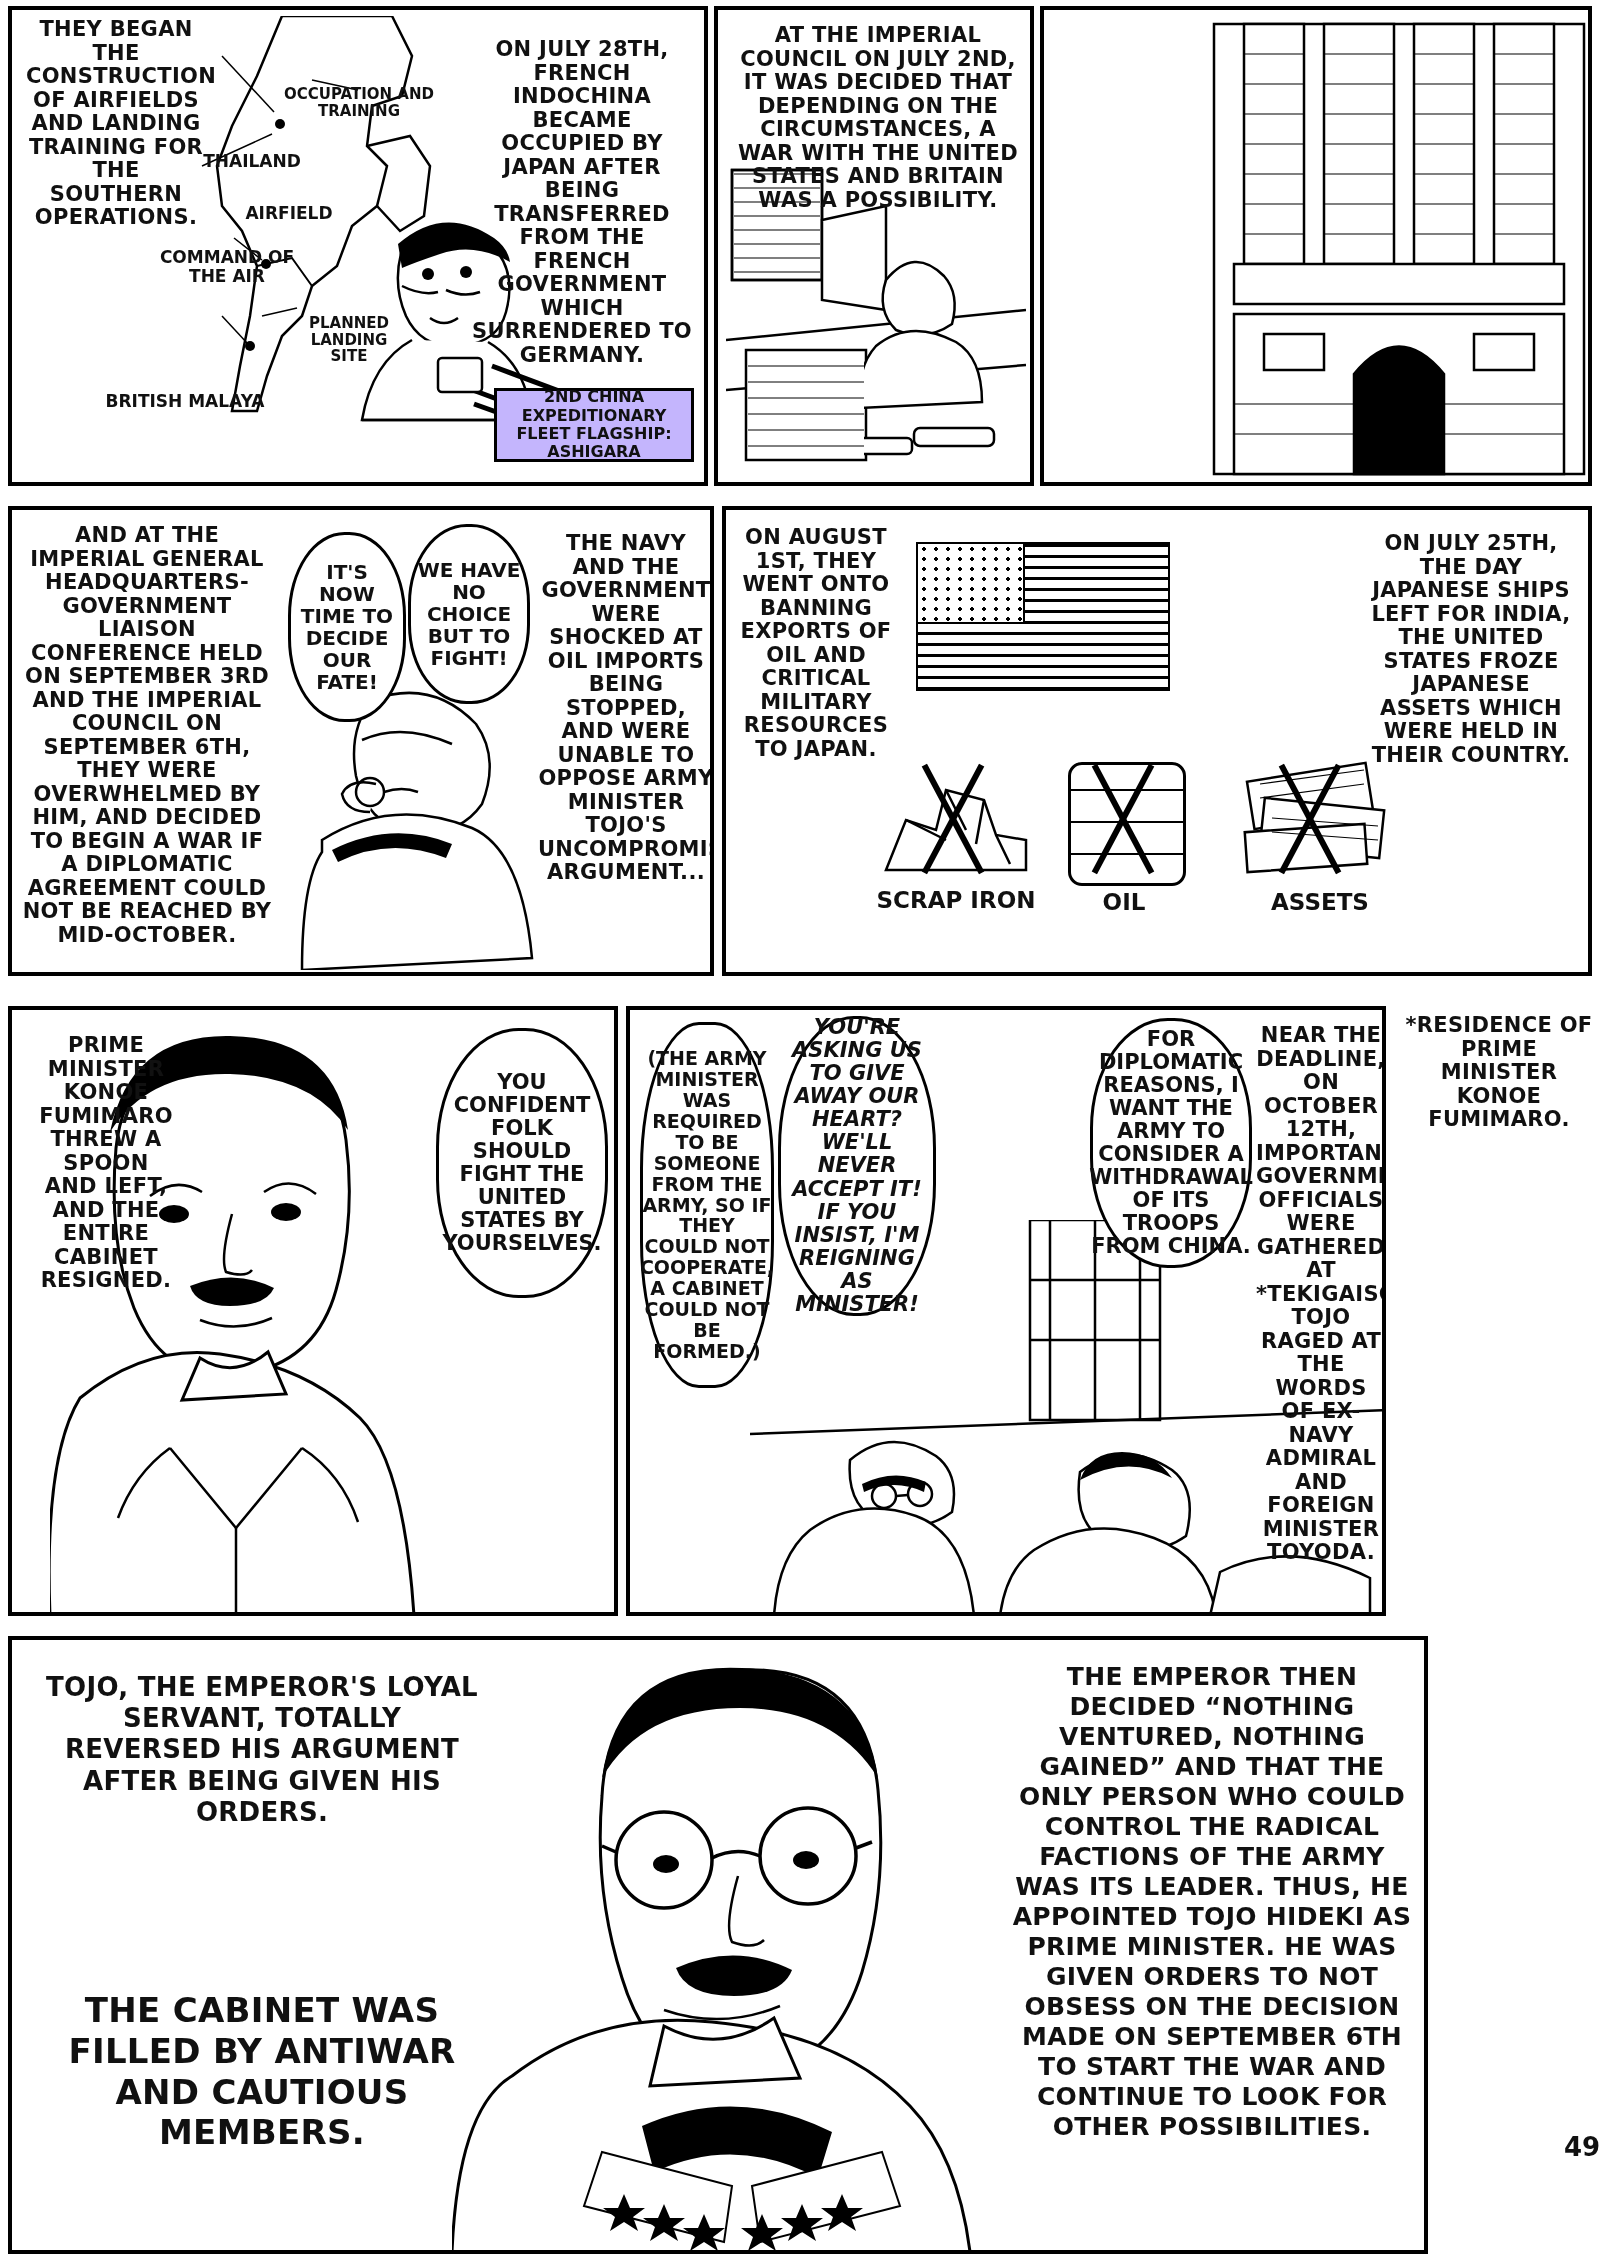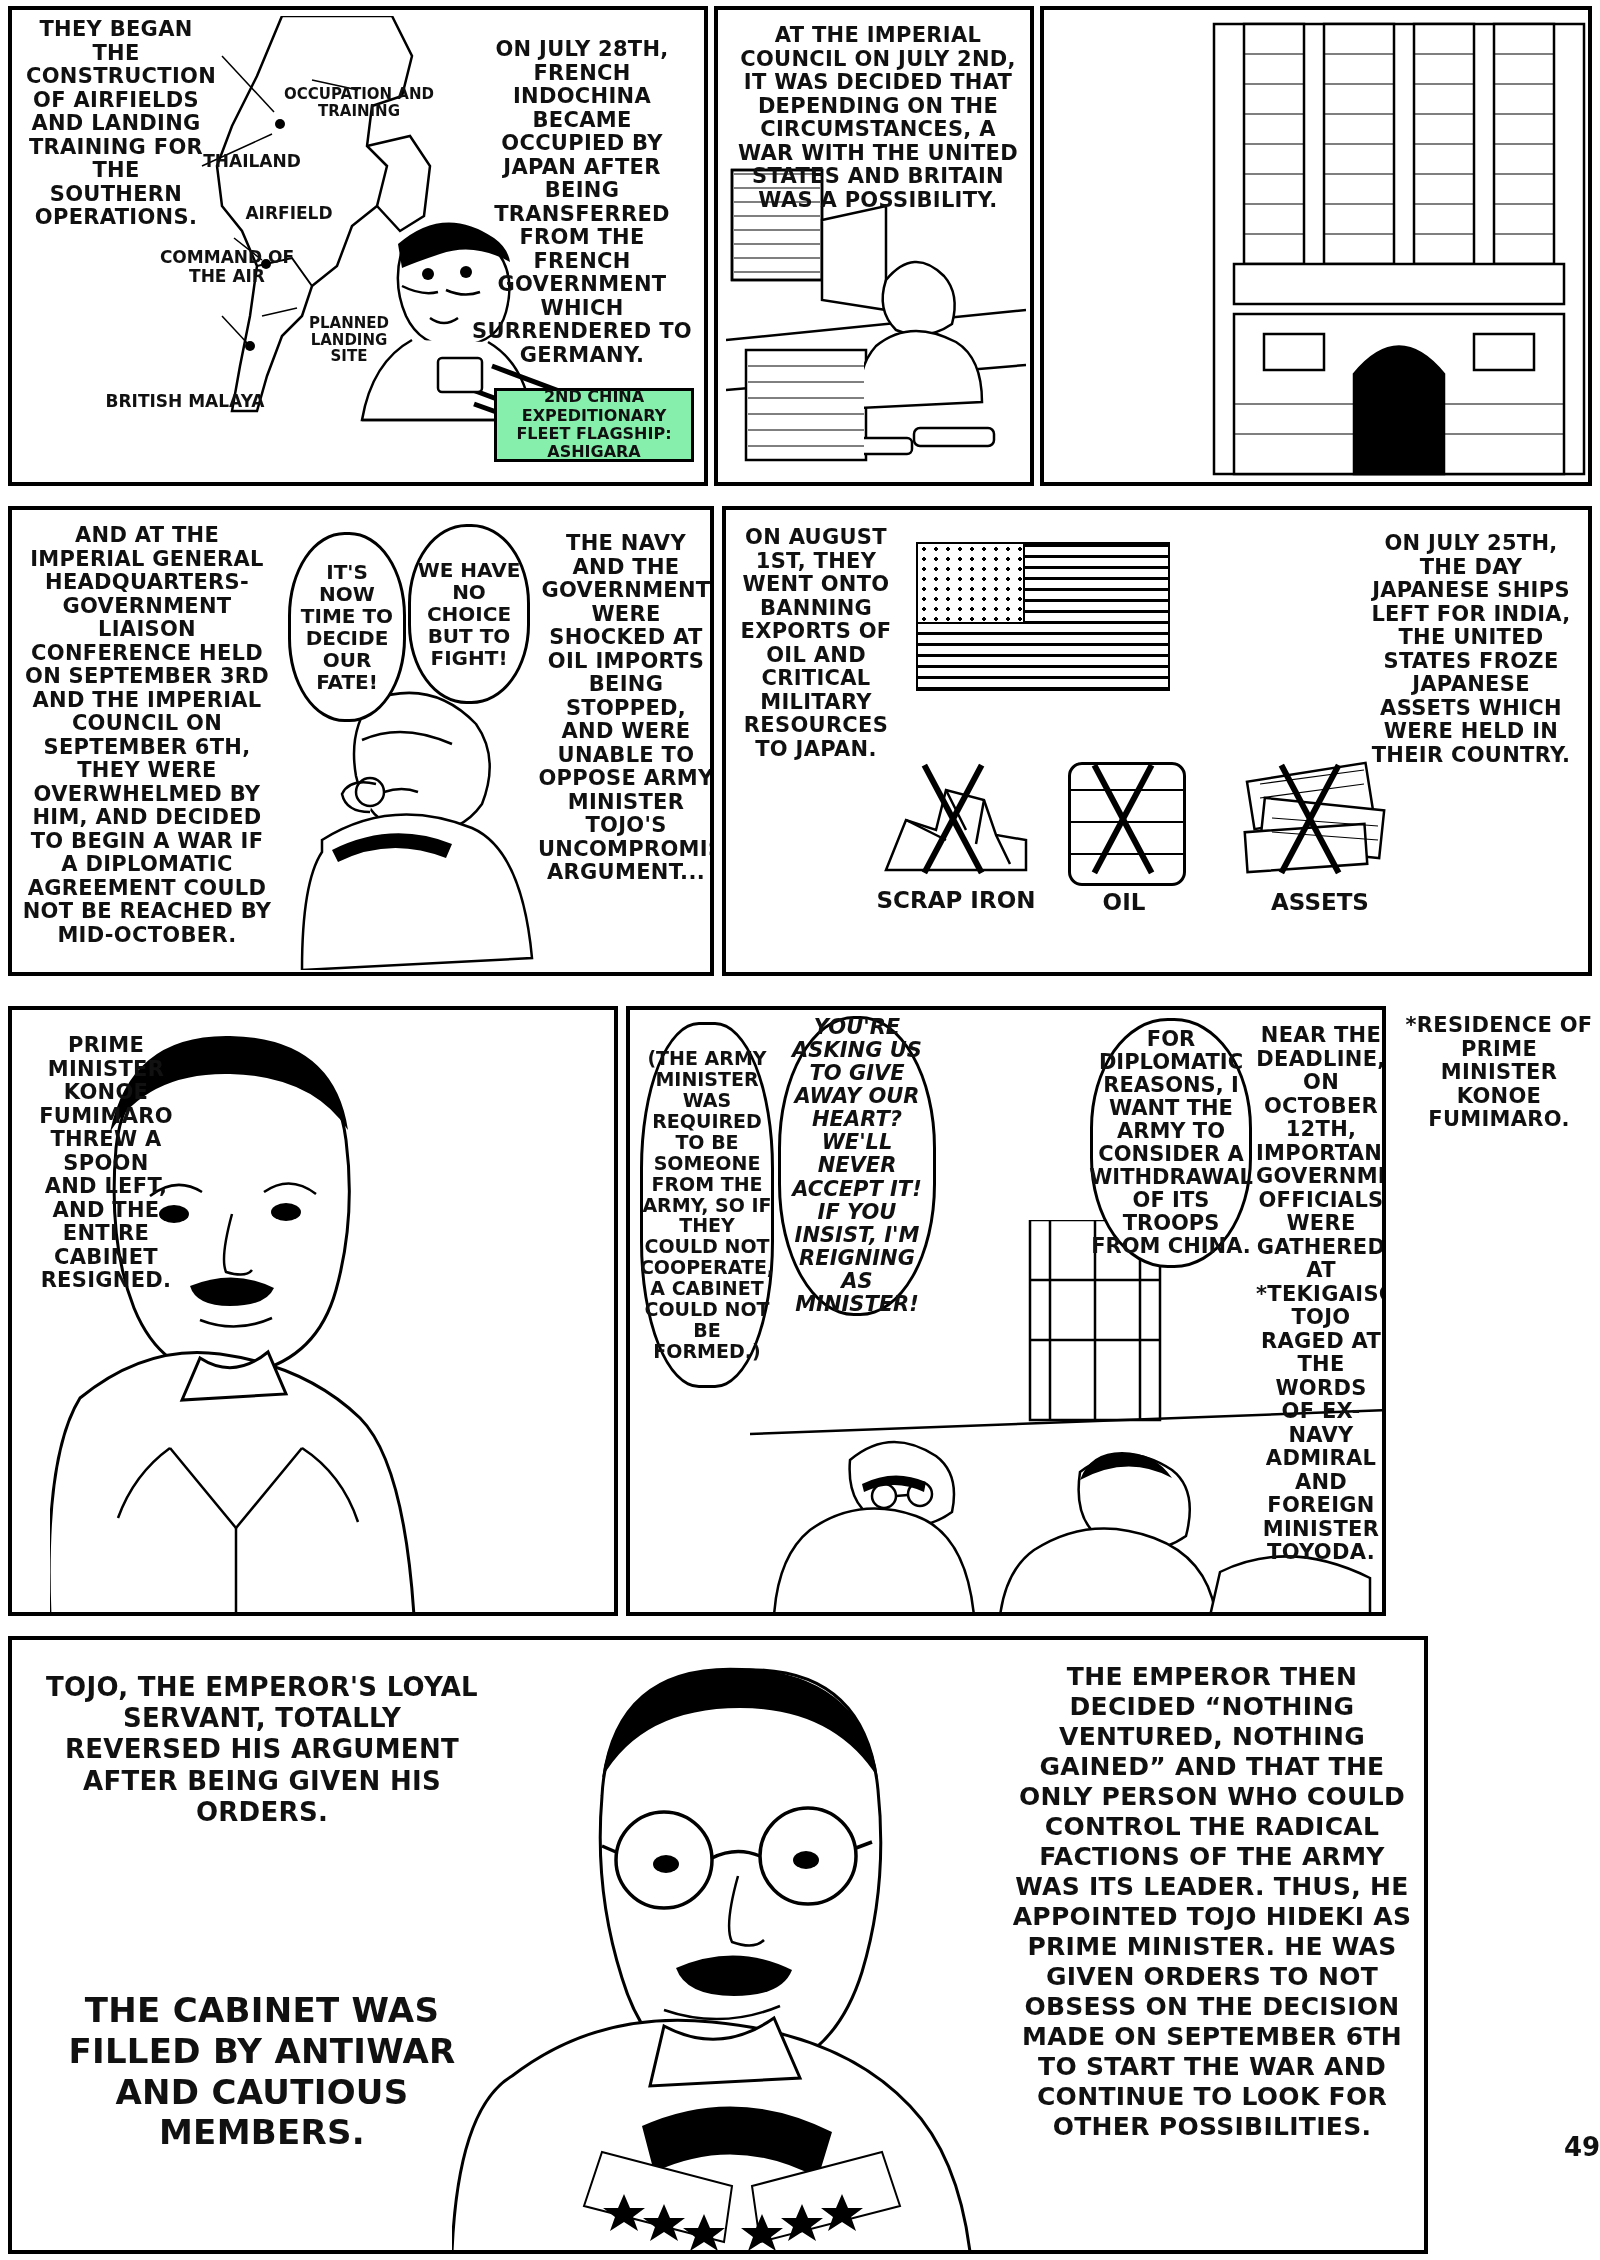--- a/index.html
+++ b/index.html
@@ -7,21 +7,21 @@
   .page{position:absolute;left:0;top:0;width:1600px;height:2260px;}
 
   .panel{position:absolute;border:4px solid #000;background:#fff;box-sizing:border-box;overflow:hidden;}
   .txt{position:absolute;text-align:center;line-height:1.12;letter-spacing:.3px;text-transform:uppercase;font-weight:600;}
   .lbl{position:absolute;text-align:center;line-height:1.1;text-transform:uppercase;font-weight:600;}
 
   
   .bub{position:absolute;border:3px solid #000;background:#fff;border-radius:48%/44%;box-sizing:border-box;display:flex;align-items:center;justify-content:center;text-align:center;text-transform:uppercase;font-weight:700;line-height:1.1;padding:6px;}
   .bub.italic{font-style:italic;}
 
-  .boxlabel{position:absolute;border:3px solid #000;background:#86efac;box-sizing:border-box;display:flex;align-items:center;justify-content:center;text-align:center;text-transform:uppercase;font-weight:700;line-height:1.15;}
+  .boxlabel{position:absolute;border:3px solid #000;background:#c4b5fd;box-sizing:border-box;display:flex;align-items:center;justify-content:center;text-align:center;text-transform:uppercase;font-weight:700;line-height:1.15;}
 
   
   .art{position:absolute;}
 
   .pagenum{position:absolute;font-family:"DejaVu Sans",sans-serif;font-size:26px;font-weight:600;margin-left:24px;}
 
   .crossout{position:absolute;}
   .crossout:before,.crossout:after{content:"";position:absolute;left:50%;top:0;width:6px;height:100%;background:#000;transform-origin:center;}
   .crossout:before{transform:translateX(-50%) rotate(28deg);}
   .crossout:after{transform:translateX(-50%) rotate(-28deg);}
@@ -238,20 +238,21 @@
             <path d="M182,186 q-12,44 -6,58 q20,6 26,-2"></path>
             <path d="M150,292 q36,14 72,-2"></path>
             <path d="M120,420 l66,80 l66,-80"></path>
             <path d="M186,500 l0,88"></path>
             <path d="M120,420 q-36,26 -52,70"></path>
             <path d="M252,420 q40,26 56,74"></path>
           </g>
         </svg>
       </div>
       <div class="txt" style="left:22px;top:24px;width:144px;font-size:21px;">PRIME MINISTER KONOE FUMIMARO THREW A SPOON AND LEFT, AND THE ENTIRE CABINET RESIGNED.</div>
+      <div class="bub" style="left:424px;top:18px;width:172px;height:270px;font-size:21px;">YOU CONFIDENT FOLK SHOULD FIGHT THE UNITED STATES BY YOURSELVES.</div>
   </div>
 
   <div class="panel" style="left:626px;top:1006px;width:760px;height:610px;">
       <div class="art" style="left:120px;top:210px;width:640px;height:396px;">
         <svg width="640" height="396" viewBox="0 0 640 396">
           <g stroke="#000" stroke-width="2.5" fill="#fff">
             <rect x="280" y="0" width="130" height="200"></rect>
             <path d="M280,60 L410,60 M280,120 L410,120 M300,0 L300,200 M345,0 L345,200 M390,0 L390,200"></path>
             <path d="M0,214 L640,190"></path>
             <path d="M100,240 q40,-34 86,-4 q24,18 16,56 q-30,22 -70,10 q-36,-14 -32,-62Z"></path>

